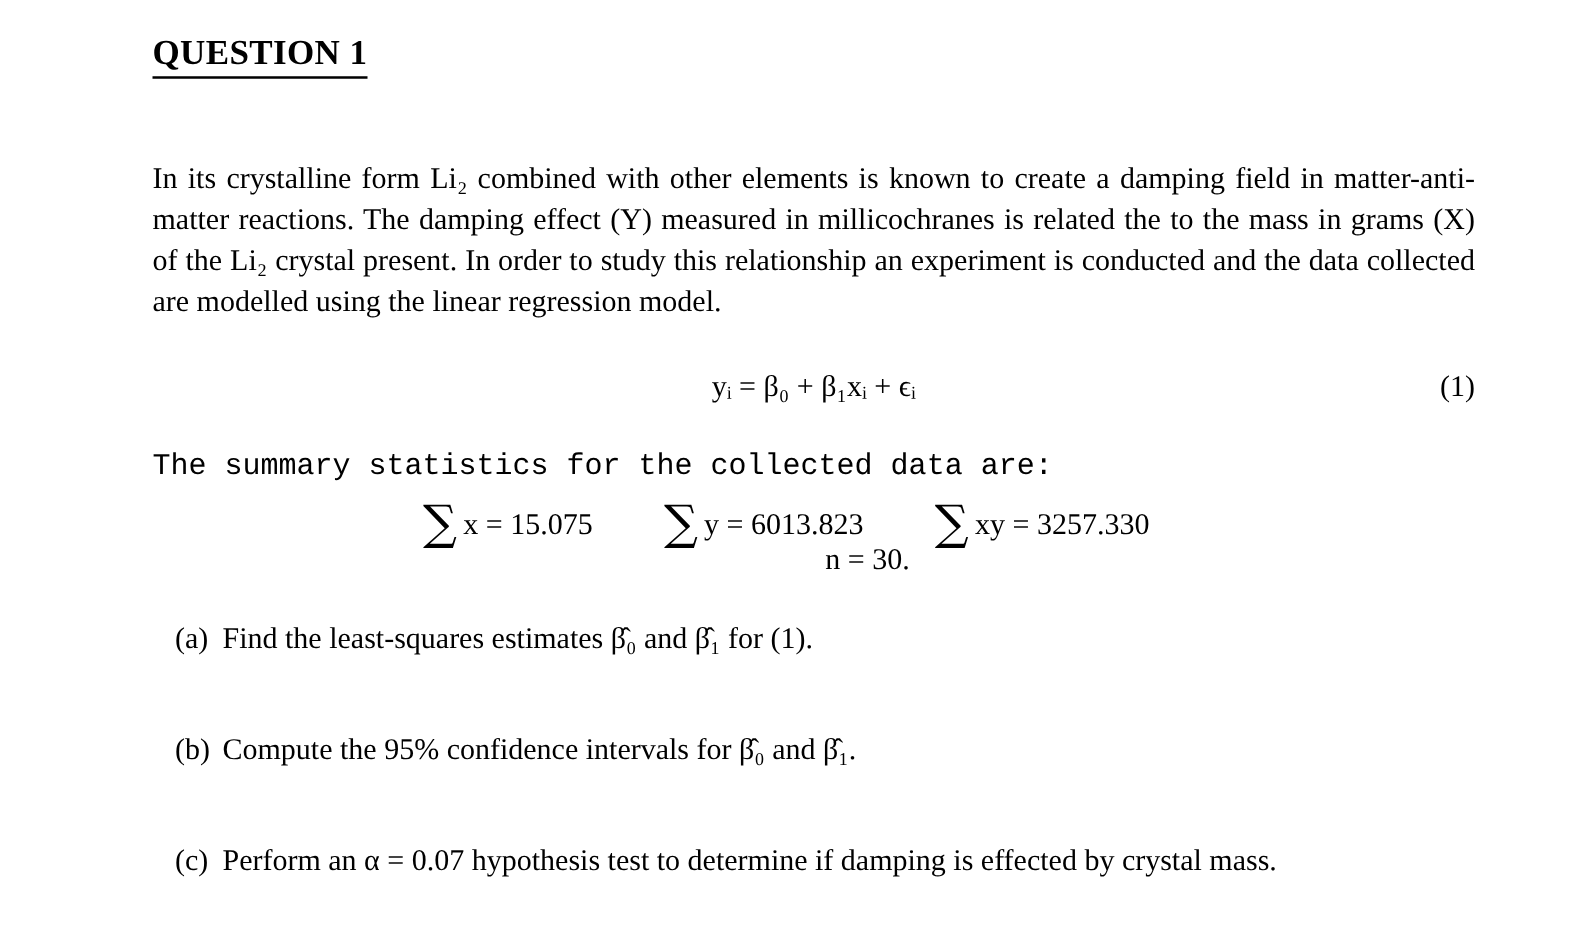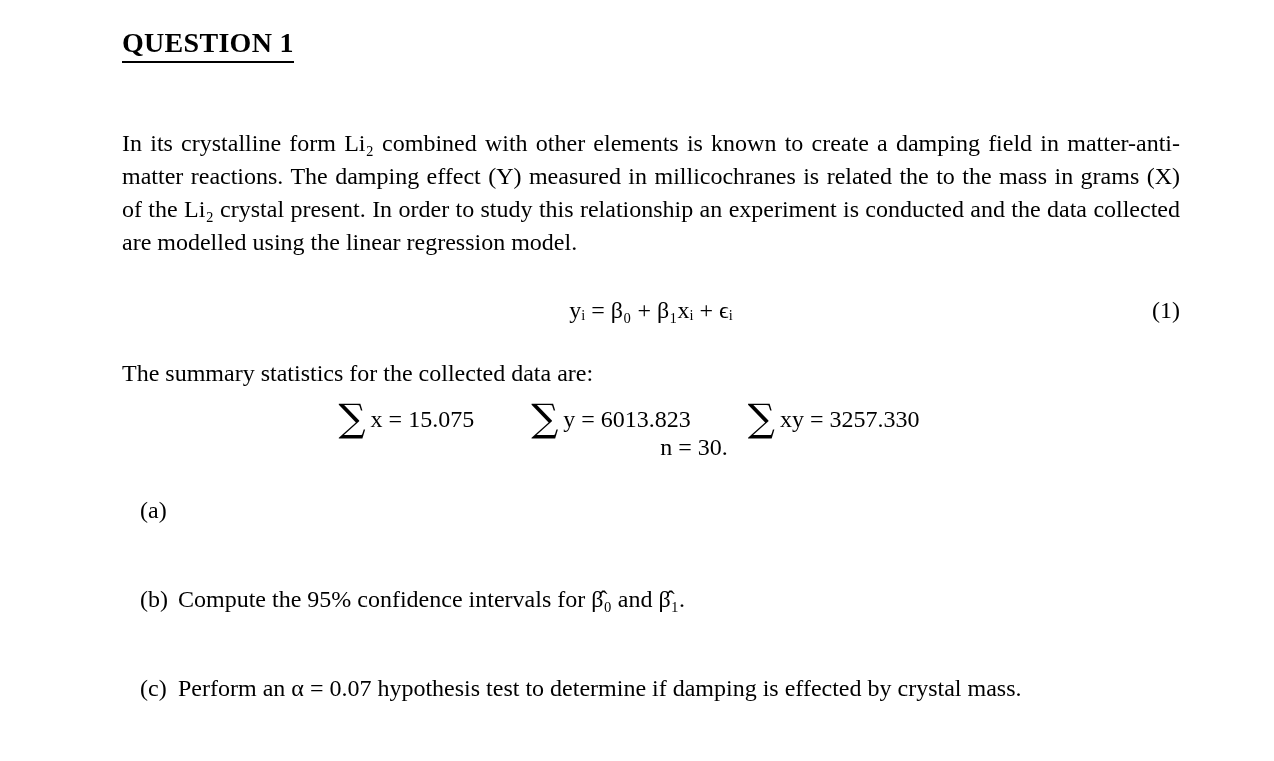--- a/index.html
+++ b/index.html
@@ -48,20 +48,21 @@
     margin-top: 35px;
     text-align: center;
   }
   .eq-num {
     position: absolute;
     right: 0;
     top: 0;
   }
   .summary-intro {
     margin: 30px 0 0 0;
+    font-family: Liberation Mono, monospace;
   }
   .stats {
     margin-top: 10px;
   }
   .stats-row {
     display: flex;
     justify-content: center;
     align-items: baseline;
     line-height: 28px;
     white-space: nowrap;
@@ -118,20 +119,21 @@
     </div>
     <div class="stats-row stats-row-2">
       <span class="stat-item"><span class="mi">n</span>
         <span class="up">= 30.</span></span>
     </div>
   </div>
 
   <div class="parts">
     <div class="part">
       <span class="part-label">(a)</span>
+      <span class="part-text"><span>Find the least-squares estimates </span><span class="mi">β̂₀</span><span> and </span><span class="mi">β̂₁</span><span> for (1).</span></span>
     </div>
     <div class="part">
       <span class="part-label">(b)</span>
       <span class="part-text"><span>Compute the 95% confidence intervals for </span><span class="mi">β̂₀</span><span> and </span><span class="mi">β̂₁</span><span>.</span></span>
     </div>
     <div class="part">
       <span class="part-label">(c)</span>
       <span class="part-text"><span>Perform an </span><span class="mi">α</span><span> = 0.07 hypothesis test to determine if damping is effected by crystal mass.</span><span class="mi"></span><span></span></span>
     </div>
   </div>

